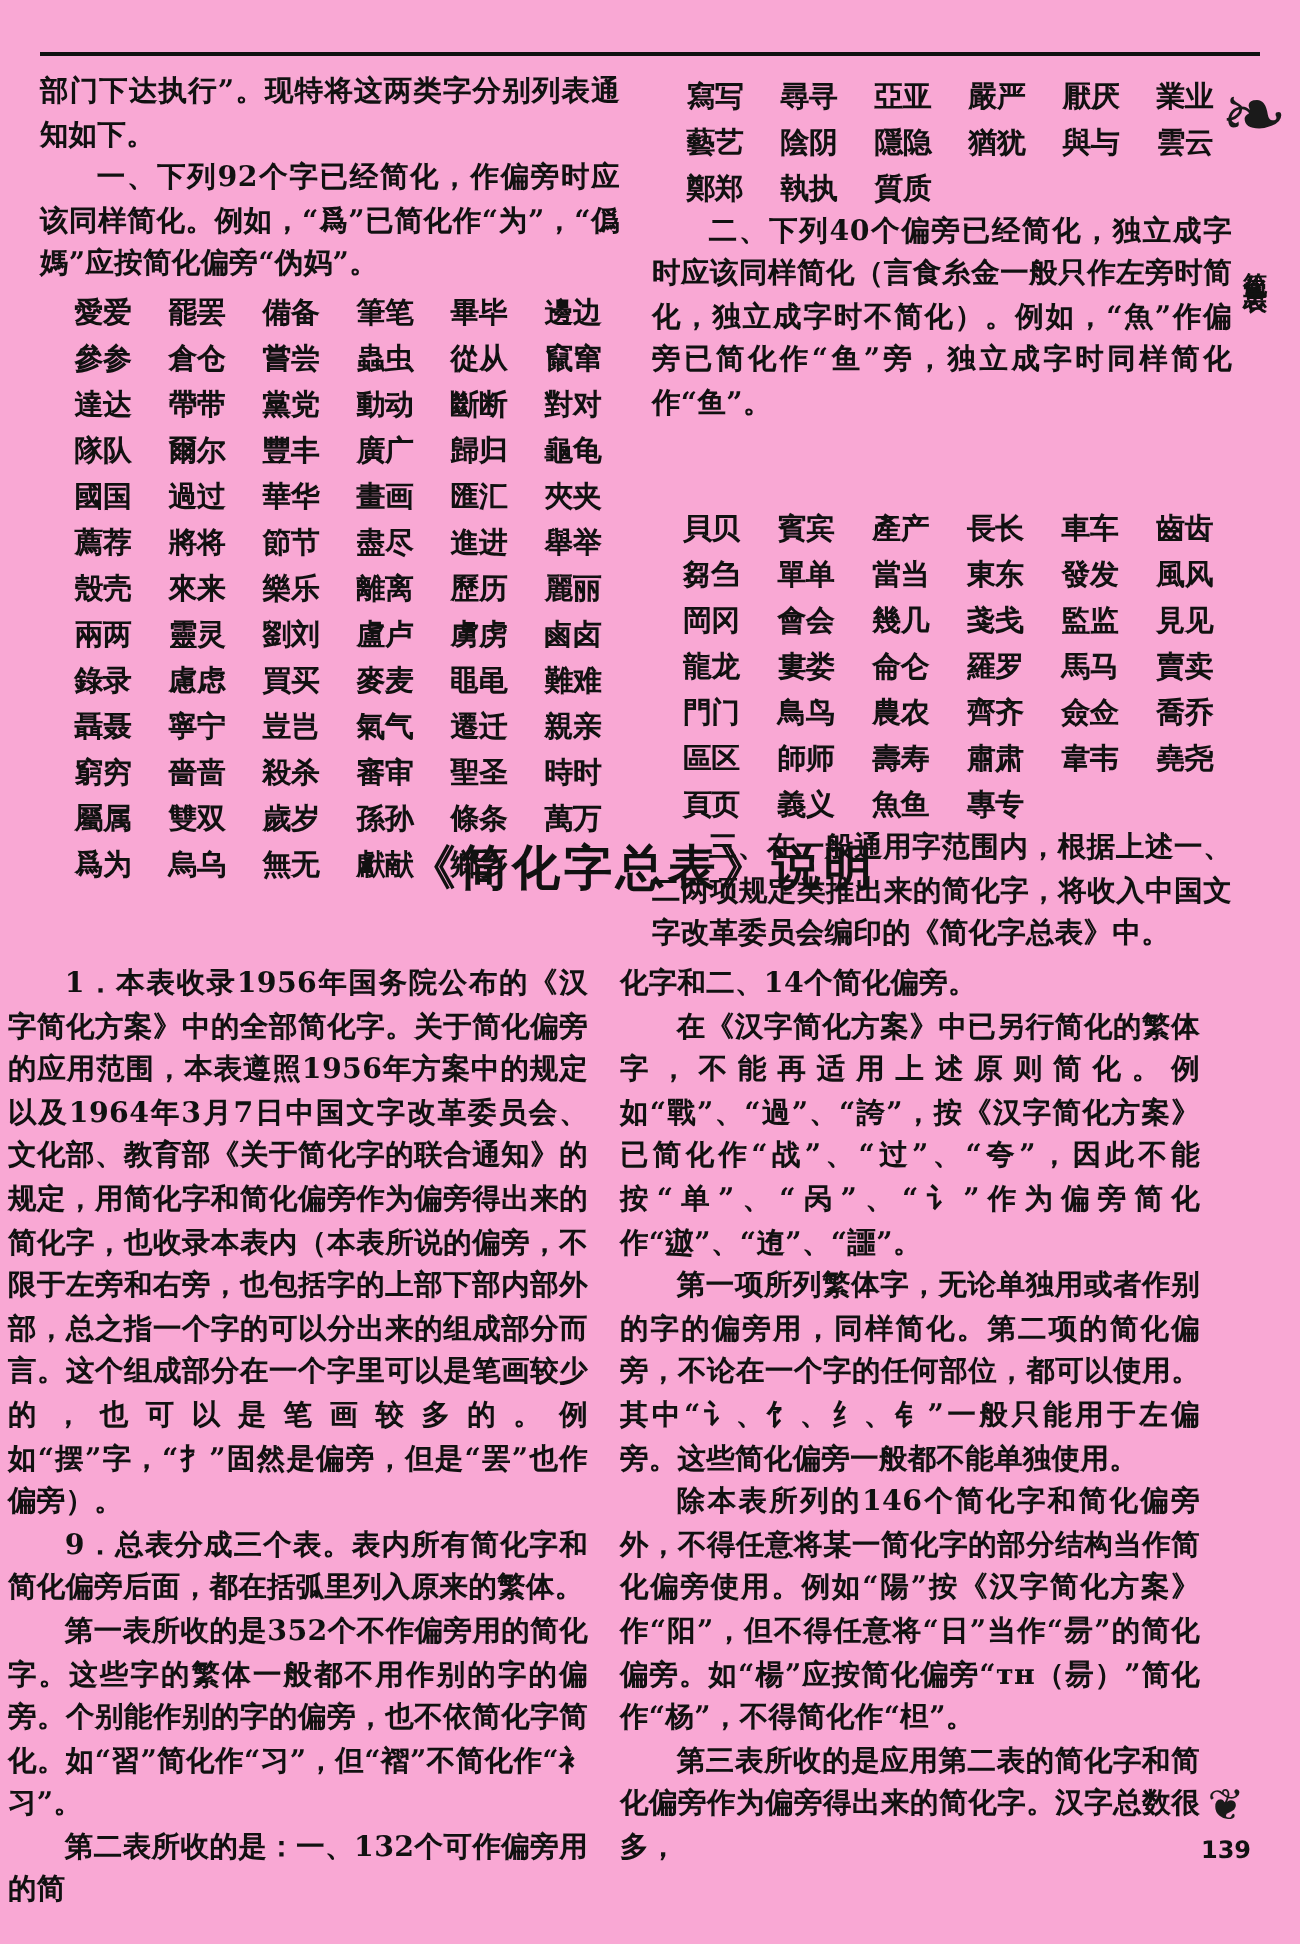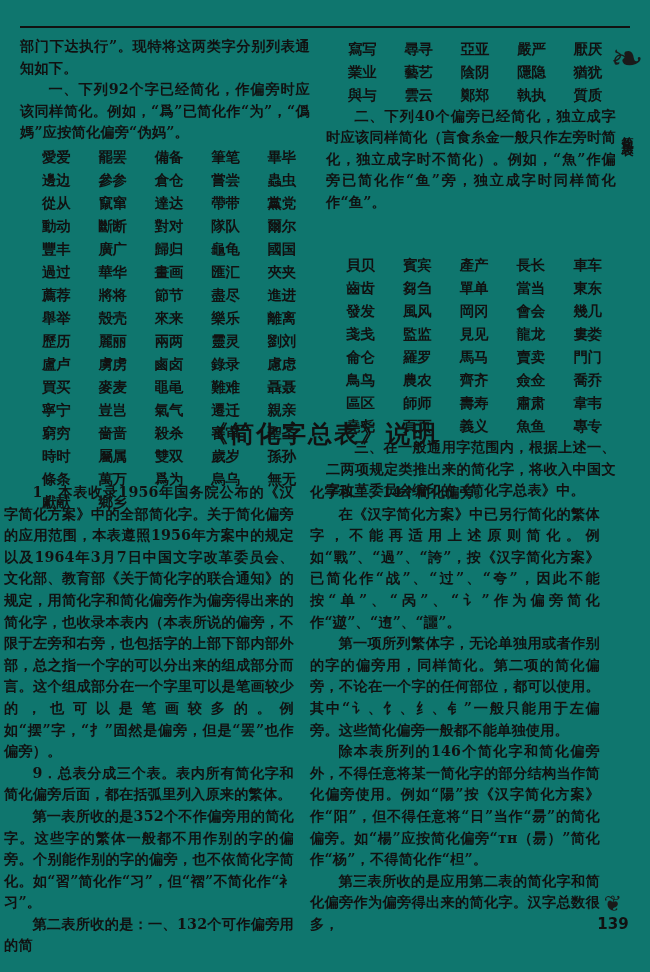--- a/index.html
+++ b/index.html
@@ -14,21 +14,21 @@
     overflow: hidden;
     font-family: "DejaVu Serif", "Liberation Serif", serif;
     color: #111111;
   }
 
   
   .page {
     position: absolute;
     left: 0; top: 0;
     width: 650px; height: 972px;
-    background: #0f766e;
+    background: #f9a8d4;
   }
   .top-rule {
     position: absolute;
     left: 20px; top: 26px;
     width: 610px; height: 2px;
     background: #111;
   }
 
   
   .cols {
@@ -50,21 +50,21 @@
     text-justify: inter-character;
     letter-spacing: 0.2px;
     font-weight: 600;
   }
   p.ind { text-indent: 2em; }
 
   
   .chargrid {
     margin: 2px 0 0 0;
     display: grid;
-    grid-template-columns: repeat(5, 1fr);
+    grid-template-columns: repeat(6, 1fr);
     row-gap: 1.5px;
     column-gap: 0px;
     padding-left: 8px;
   }
   .chargrid .cell {
     font-size: 14.4px;
     line-height: 21.5px;
     text-align: center;
     font-weight: 600;
     white-space: nowrap;
@@ -123,21 +123,21 @@
   }
   .folio .orn {
     font-size: 22px;
     line-height: 20px;
     display: block;
     color: #1a1a1a;
     font-family: "DejaVu Sans", "Liberation Sans", sans-serif;
   }
   .folio .num {
     display: inline-block;
-    font-size: 15px;
+    font-size: 12px;
     font-weight: 700;
     line-height: 18px;
     letter-spacing: 0px;
     font-family: "DejaVu Sans", "Liberation Sans", sans-serif;
   }
   .clear { clear: both; }
 </style>
 </head>
 <body>
 

